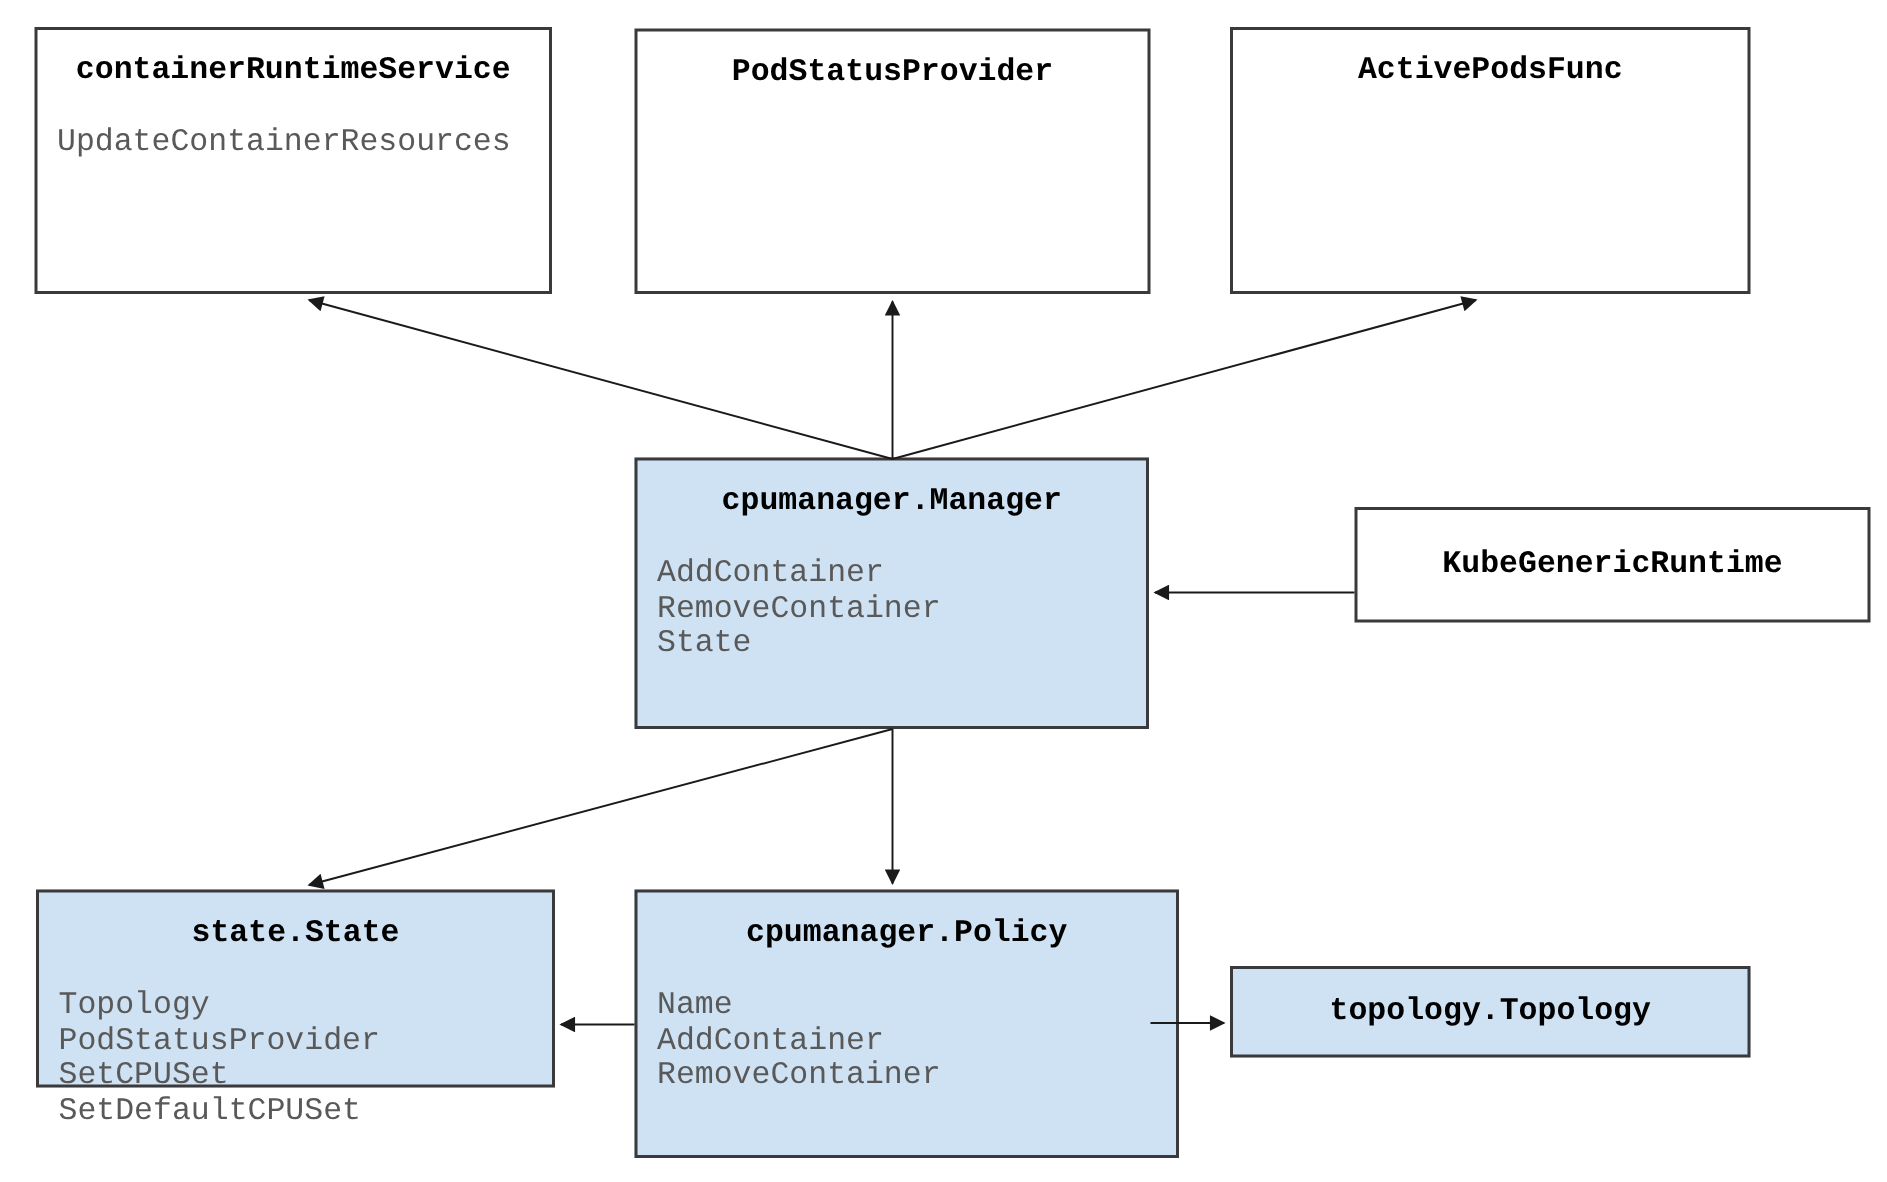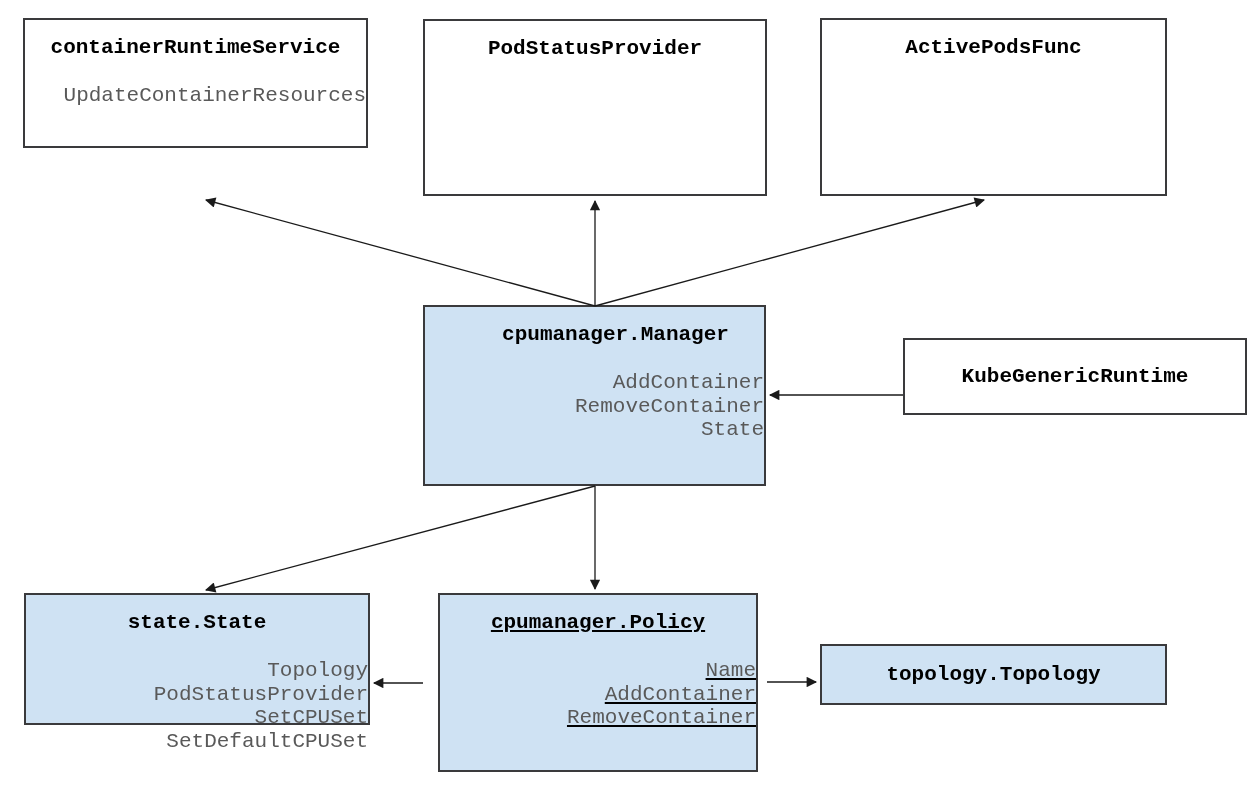--- a/index.html
+++ b/index.html
@@ -26,21 +26,20 @@
     line-height: 25px;
     color: var(--title-text, #000000);
     white-space: pre;
   }
   .methods {
     margin-top: 24px;
     margin-left: 13px;
     font-size: 21px;
     line-height: 23.5px;
     color: var(--method-text, #595959);
-    text-align: right;
   }
   .method { white-space: pre; }
   .box.slim {
     display: flex;
     align-items: center;
     justify-content: center;
   }
   .box.slim .box-title { margin-top: 0; }
   .arrow-layer {
     position: absolute;
@@ -50,36 +49,36 @@
     pointer-events: none;
   }
   .arrow-layer line { stroke: var(--arrow, #1a1a1a); stroke-width: 1.3; }
   .arrow-layer .ah-fill { fill: var(--arrow, #1a1a1a); }
 </style>
 </head>
 <body>
 
 <div class="canvas">
 
-  <div class="box" style="left:23px; top:18px; width:345px; height:130px;">
+  <div class="box" style="left:23px; top:18px; width:345px; height:178px;">
     <div class="box-title">containerRuntimeService</div>
     <div class="methods">
       <div class="method">UpdateContainerResources</div>
     </div>
   </div>
 
   <div class="box" style="left:820px; top:18px; width:347px; height:178px;">
     <div class="box-title">ActivePodsFunc</div>
   </div>
 
   <div class="box" style="left:423px; top:19px; width:344px; height:177px;">
     <div class="box-title">PodStatusProvider</div>
   </div>
 
-  <div class="box highlight" style="left:423px; top:305px; width:343px; height:181px;padding-left:42px;">
+  <div class="box highlight" style="left:423px; top:305px; width:343px; height:181px;">
     <div class="box-title">cpumanager.Manager</div>
     <div class="methods">
       <div class="method">AddContainer</div>
       <div class="method">RemoveContainer</div>
       <div class="method">State</div>
     </div>
   </div>
 
   <div class="box slim" style="left:903px; top:338px; width:344px; height:77px;">
     <div class="box-title">KubeGenericRuntime</div>
@@ -88,21 +87,21 @@
   <div class="box highlight" style="left:24px; top:593px; width:346px; height:132px;">
     <div class="box-title">state.State</div>
     <div class="methods">
       <div class="method">Topology</div>
       <div class="method">PodStatusProvider</div>
       <div class="method">SetCPUSet</div>
       <div class="method">SetDefaultCPUSet</div>
     </div>
   </div>
 
-  <div class="box highlight" style="left:438px; top:593px; width:320px; height:179px;text-decoration:underline;">
+  <div class="box highlight" style="left:423px; top:593px; width:363px; height:179px;">
     <div class="box-title">cpumanager.Policy</div>
     <div class="methods">
       <div class="method">Name</div>
       <div class="method">AddContainer</div>
       <div class="method">RemoveContainer</div>
     </div>
   </div>
 
   <div class="box highlight slim" style="left:820px; top:644px; width:347px; height:61px;">
     <div class="box-title">topology.Topology</div>

